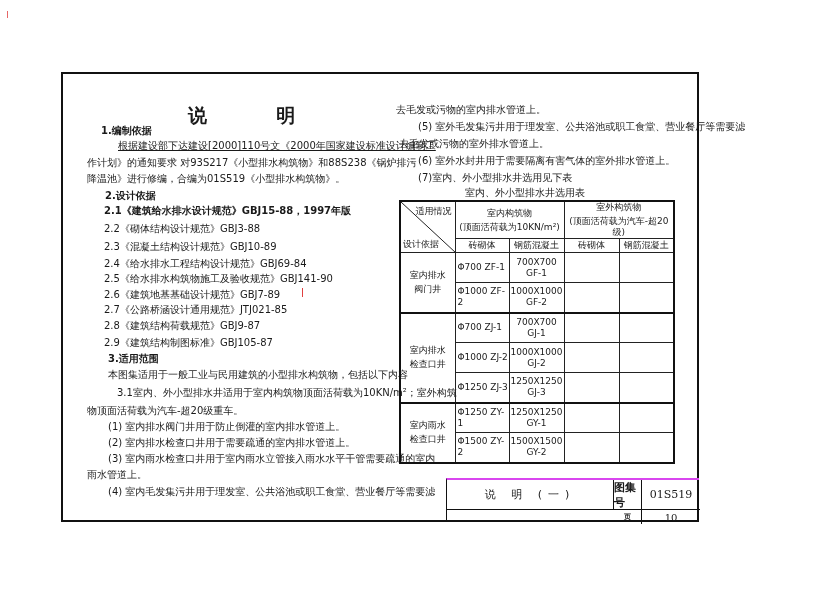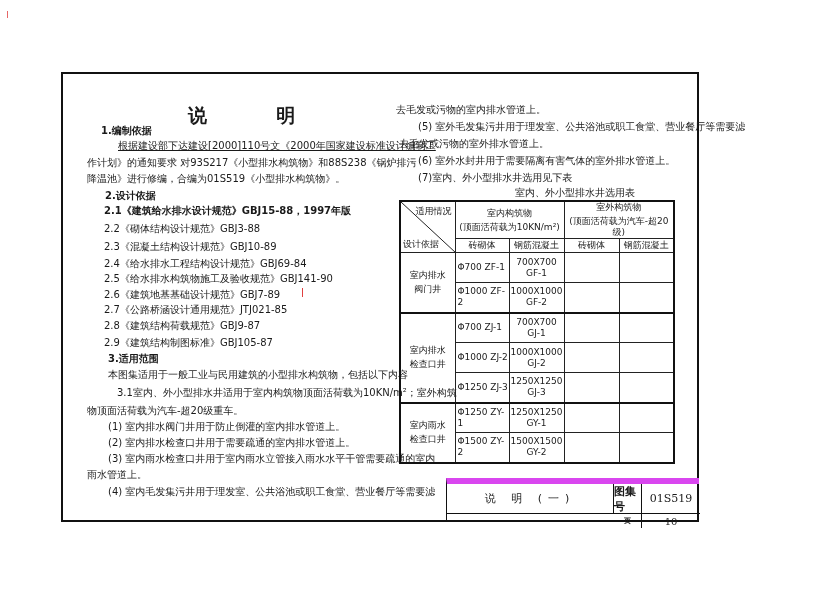--- a/index.html
+++ b/index.html
@@ -29,21 +29,21 @@
   }
   table.sel { border: 2px solid #111; }
   .diag { position: relative; }
   .diag svg { position: absolute; left: 0; top: 0; }
   .diag .tr { position: absolute; right: 3px; top: 4px; }
   .diag .bl { position: absolute; left: 2px; bottom: 2px; }
   .left-align { text-align: left !important; padding-left: 2px !important; }
 
   .tb {
     position: absolute; left: 446px; top: 478px; width: 253px; height: 44px;
-    border-top: 6px solid #d946ef; border-left: 1px solid #111; box-sizing: border-box;
+    border-top: 2px solid #d946ef; border-left: 1px solid #111; box-sizing: border-box;
   }
   .tb-title { position: absolute; left: 0; top: 0; width: 167px; height: 30px; border-right: 1px solid #111; border-bottom: 1px solid #111; box-sizing: border-box; display: flex; align-items: center; justify-content: center; font-size: 11px; letter-spacing: 6px; }
   .tb-atlas-label { position: absolute; left: 167px; top: 0; width: 28px; height: 30px; border-right: 1px solid #111; border-bottom: 1px solid #111; box-sizing: border-box; display: flex; align-items: center; justify-content: center; font-size: 11px; font-weight: bold; }
   .tb-atlas-val { position: absolute; left: 195px; top: 0; width: 58px; height: 30px; border-bottom: 1px solid #111; box-sizing: border-box; display: flex; align-items: center; justify-content: center; font-size: 11px; font-family: "DejaVu Serif", serif; }
   .tb-sig { position: absolute; left: 0; top: 30px; width: 167px; height: 14px; border-right: 1px solid #111; box-sizing: border-box; font-size: 7px; display: flex; align-items: center; }
   .tb-sig .cell { height: 14px; display: flex; align-items: center; border-right: 1px solid #111; box-sizing: border-box; padding: 0 2px; }
   .tb-sig .sig { font-family: "DejaVu Serif", serif; font-style: italic; font-size: 9px; }
   .tb-page-label { position: absolute; left: 167px; top: 30px; width: 28px; height: 14px; border-right: 1px solid #111; box-sizing: border-box; display: flex; align-items: center; justify-content: center; font-size: 7px; font-weight: bold; }
   .tb-page-val { position: absolute; left: 195px; top: 30px; width: 58px; height: 14px; display: flex; align-items: center; justify-content: center; font-size: 10px; font-family: "DejaVu Serif", serif; }
 </style>
@@ -86,21 +86,21 @@
 <div class="abs t" style="left:108px; top:437px;">(2) 室内排水检查口井用于需要疏通的室内排水管道上。</div>
 <div class="abs t" style="left:108px; top:453px;">(3) 室内雨水检查口井用于室内雨水立管接入雨水水平干管需要疏通的室内</div>
 <div class="abs t" style="left:87px; top:469px;">雨水管道上。</div>
 <div class="abs t" style="left:108px; top:486px;">(4) 室内毛发集污井用于理发室、公共浴池或职工食堂、营业餐厅等需要滤</div>
 
 <div class="abs t" style="left:396px; top:104px;">去毛发或污物的室内排水管道上。</div>
 <div class="abs t" style="left:418px; top:121px;">(5) 室外毛发集污井用于理发室、公共浴池或职工食堂、营业餐厅等需要滤</div>
 <div class="abs t" style="left:399px; top:138px;">去毛发或污物的室外排水管道上。</div>
 <div class="abs t" style="left:418px; top:155px;">(6) 室外水封井用于需要隔离有害气体的室外排水管道上。</div>
 <div class="abs t" style="left:418px; top:172px;">(7)室内、外小型排水井选用见下表</div>
-<div class="abs t" style="left:515px; top:187px;text-align:center;">室内、外小型排水井选用表</div>
+<div class="abs t" style="left:465px; top:187px;text-align:center;">室内、外小型排水井选用表</div>
 
 <table class="sel">
   <colgroup>
     <col style="width:55px">
       <col style="width:54px">
       <col style="width:55px">
       <col style="width:55px">
       <col style="width:55px">
   </colgroup>
   <tbody>

